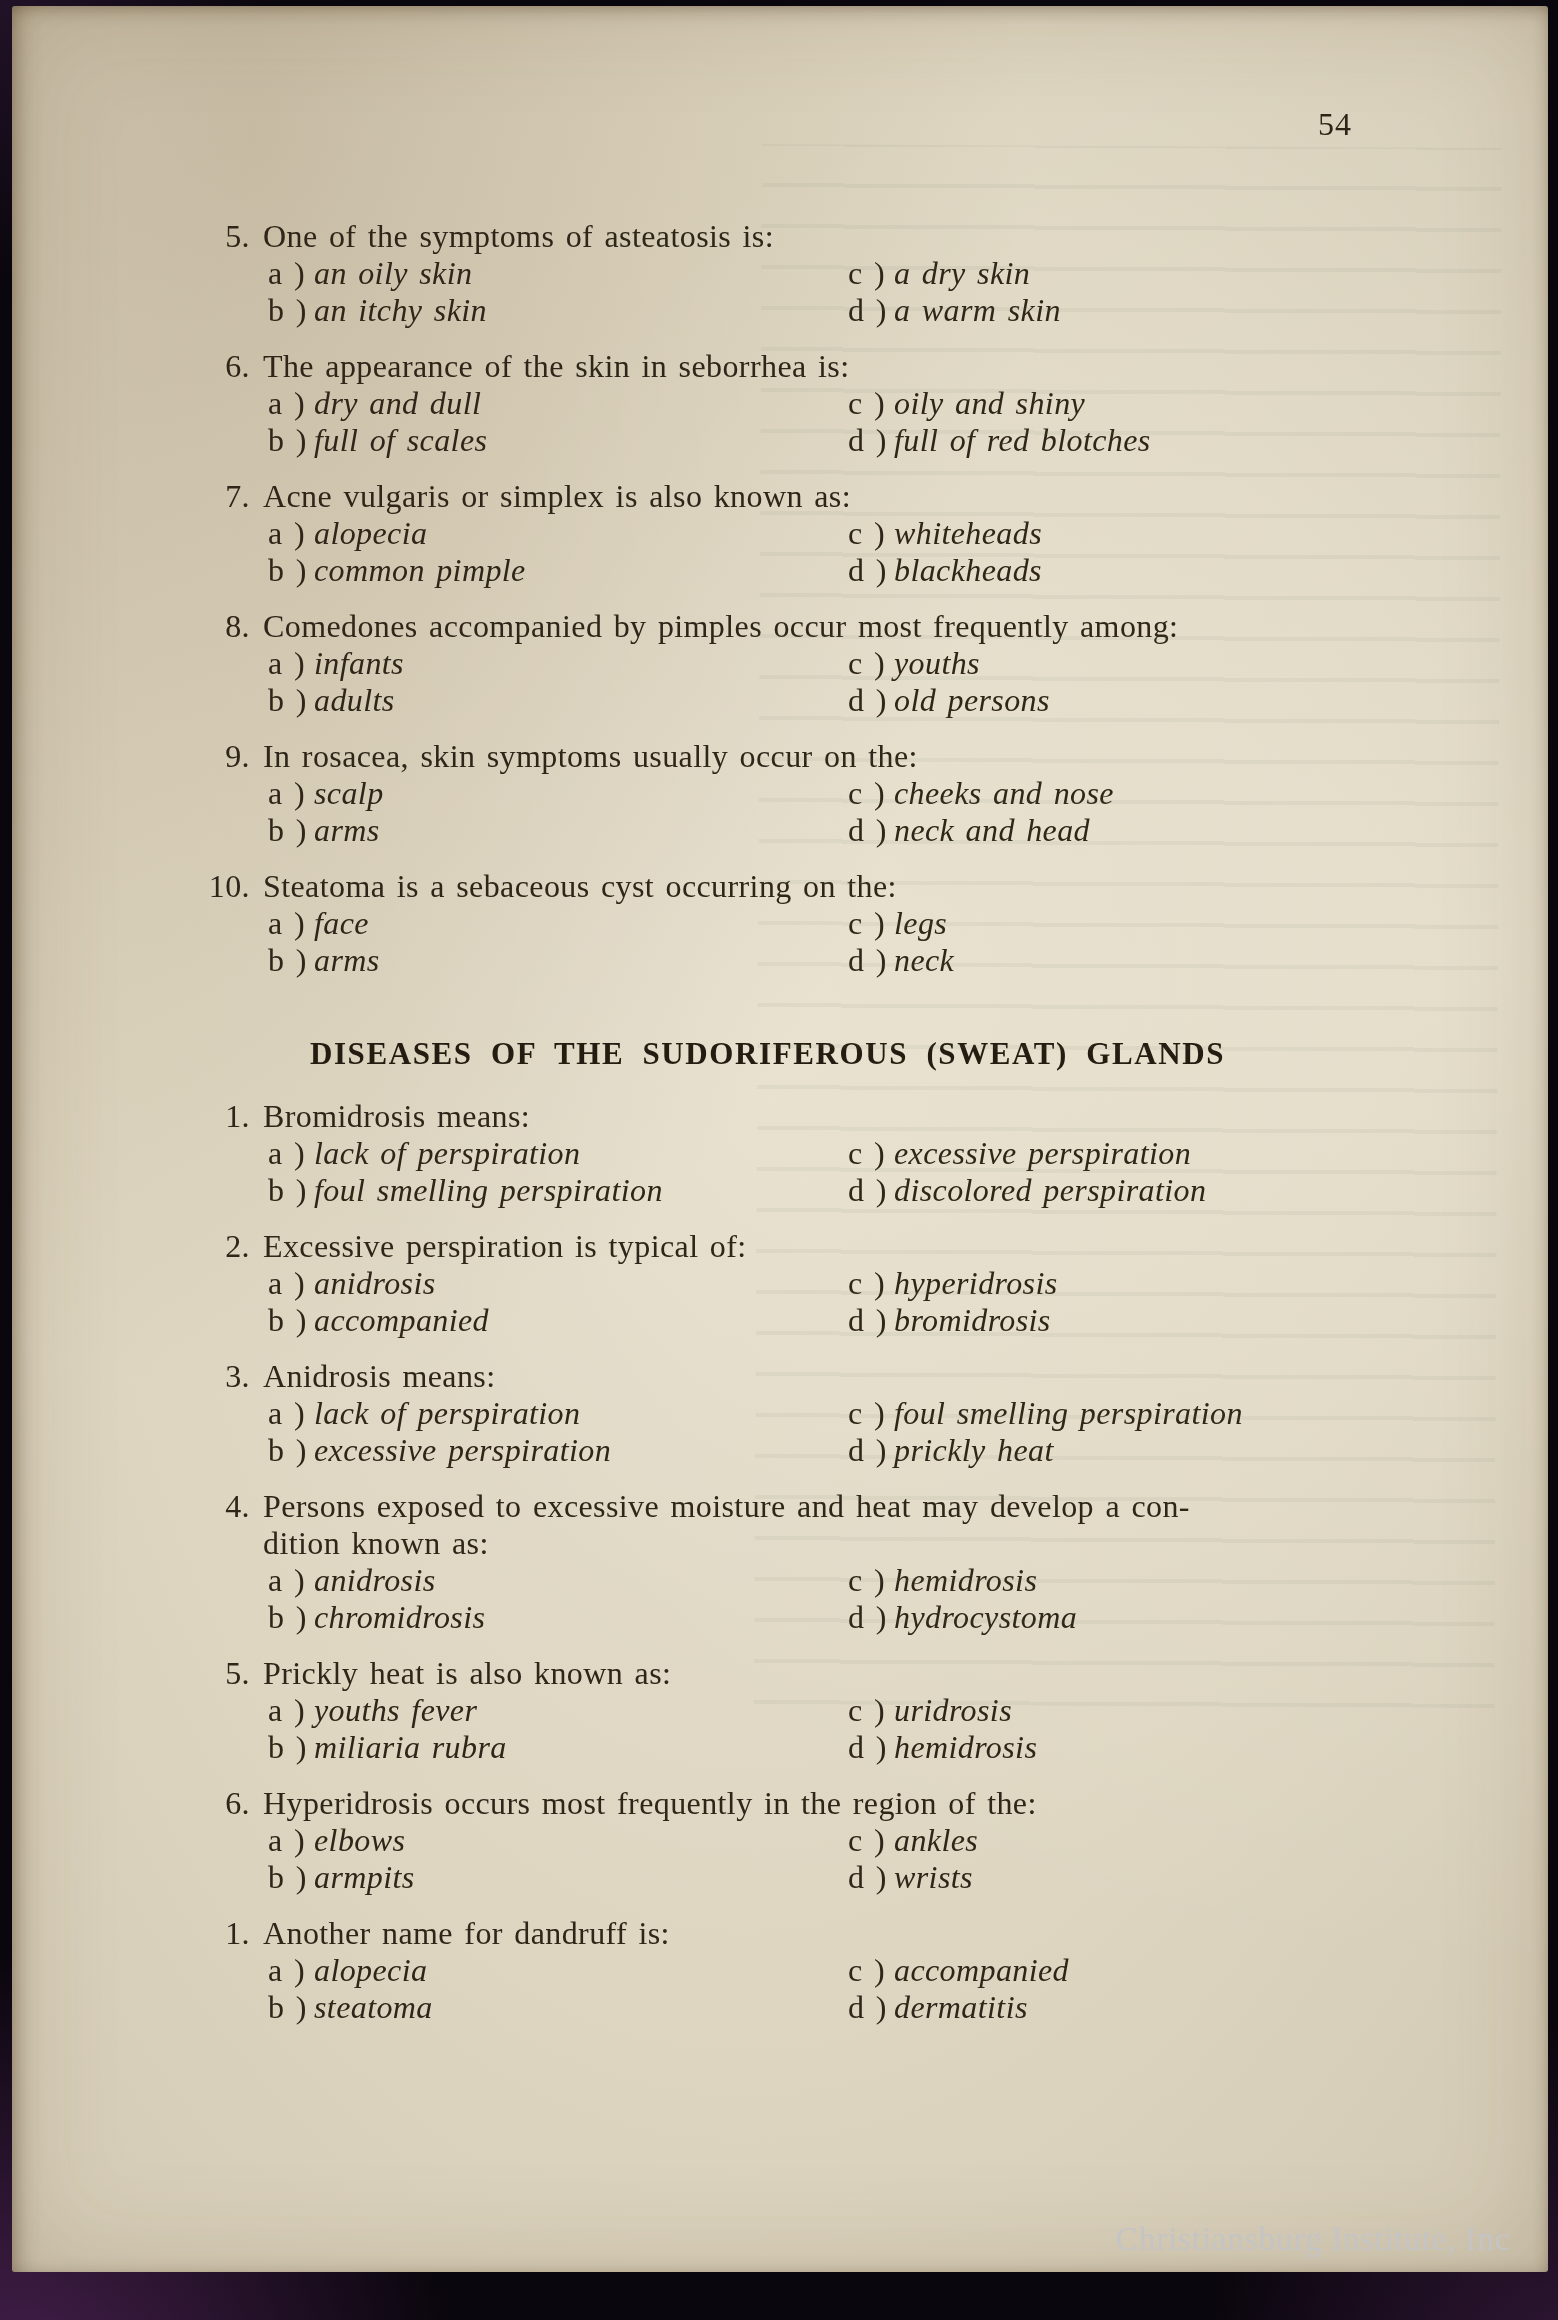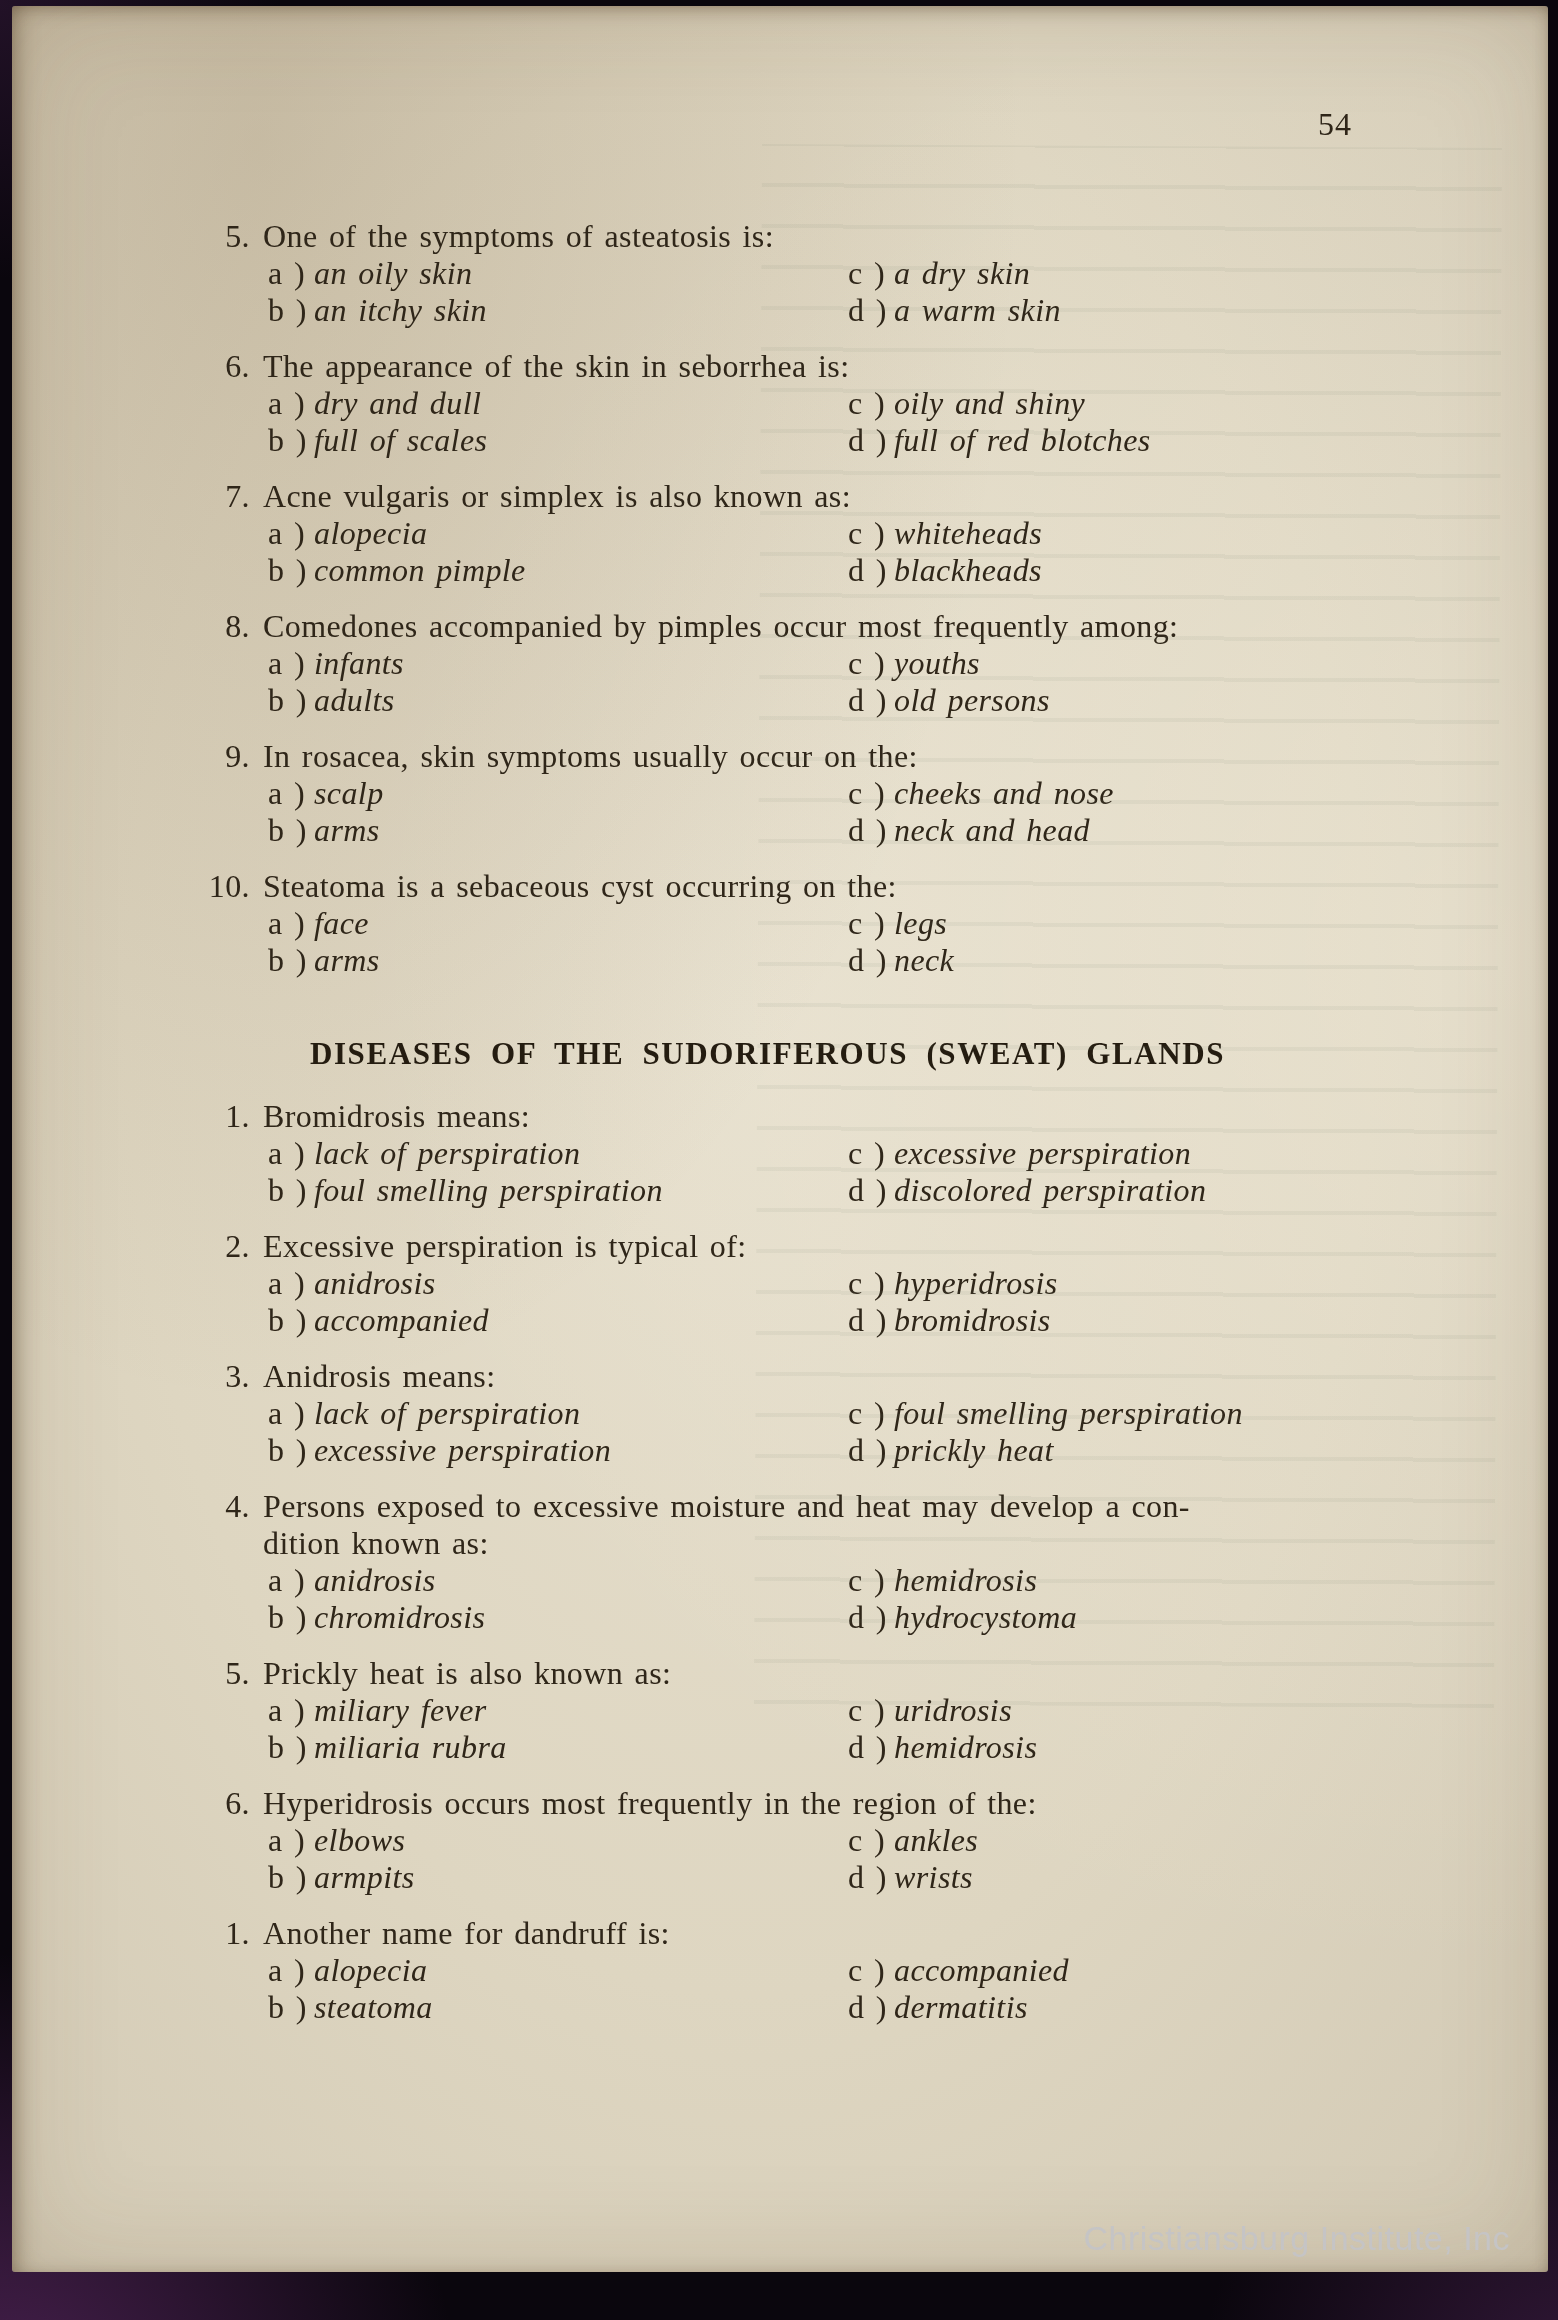--- a/index.html
+++ b/index.html
@@ -105,21 +105,21 @@
   .option { display: flex; }
   .olabel {
     flex: 0 0 46px;
     white-space: nowrap;
   }
   .otext { white-space: nowrap; font-style: italic; }
   .watermark {
     position: absolute;
     right: 38px;
     bottom: 14px;
-    font-family: Liberation Sans, sans-serif;
+    font-family: Liberation Serif, serif;
     font-size: 34px;
     color: rgba(196, 196, 198, 0.95);
     letter-spacing: 0.5px;
     text-align: center;
   }
 </style>
 </head>
 <body>
 
 <div class="screen">
@@ -372,21 +372,21 @@
               </div>
             </div>
           </div>
           <div class="question">
             <div class="qnum">5.</div>
             <div class="qbody">
               <div class="qtext">Prickly heat is also known as:</div>
               <div class="options">
                 <div class="option">
                   <span class="olabel">a )</span>
-                  <span class="otext">miliary fever</span>
+                  <span class="otext">youths fever</span>
                 </div>
                 <div class="option">
                   <span class="olabel">b )</span>
                   <span class="otext">miliaria rubra</span>
                 </div>
                 <div class="option">
                   <span class="olabel">c )</span>
                   <span class="otext">uridrosis</span>
                 </div>
                 <div class="option">

